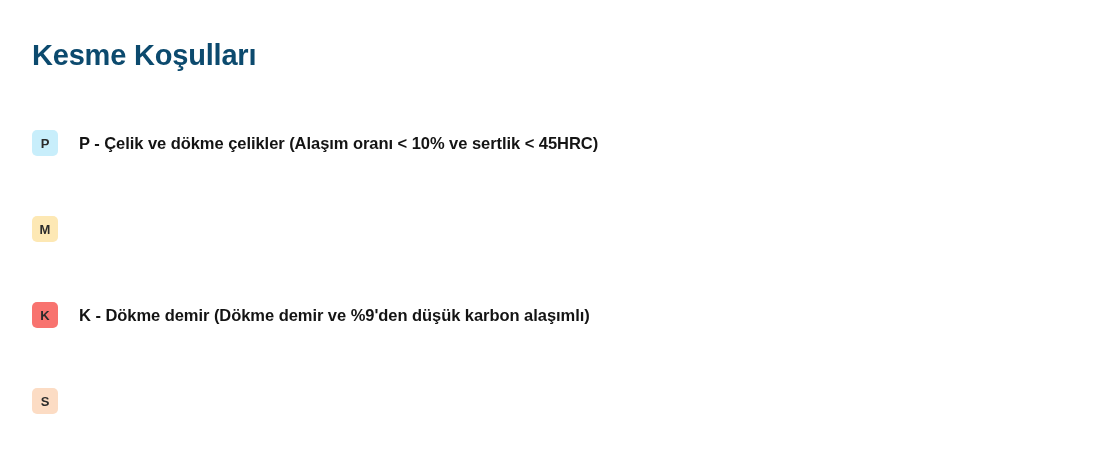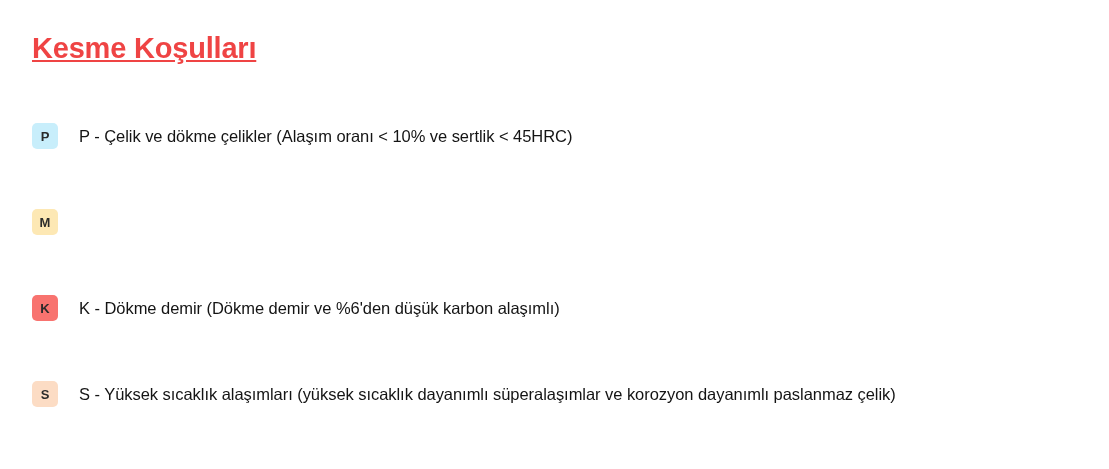--- a/index.html
+++ b/index.html
@@ -18,23 +18,22 @@
     position: relative;
     width: 1109px;
     height: 469px;
     box-sizing: border-box;
     padding: 28px 30px 0 30px;
   }
   .page-title {
     font-size: 29px;
     font-weight: bold;
     letter-spacing: -0.2px;
-    color: #ef4444;
-    margin: 4px 0 28px 2px;
-    text-decoration: underline;
+    color: #0c4a6e;
+    margin: 11px 0 28px 2px;
   }
   .list {
     display: block;
   }
   .row {
     display: flex;
     align-items: center;
     height: 86px;
   }
   .badge {
@@ -46,21 +45,21 @@
     align-items: center;
     justify-content: center;
     font-size: 13px;
     font-weight: 600;
     line-height: 1;
     margin-left: 2px;
   }
   .row-text {
     margin-left: 21px;
     font-size: 16.5px;
-    font-weight: normal;
+    font-weight: bold;
     color: #141414;
     letter-spacing: -0.05px;
     white-space: nowrap;
   }
 </style>
 </head>
 <body>
 
 <div class="page">
   <h1 class="page-title">Kesme Koşulları</h1>
@@ -71,22 +70,21 @@
       <span class="badge" style="background:#c8eefb;color:#2b2b2b;">P</span>
       <span class="row-text">P - Çelik ve dökme çelikler (Alaşım oranı &lt; 10% ve sertlik &lt; 45HRC)</span>
     </div>
 
     <div class="row">
       <span class="badge" style="background:#fde8b4;color:#2b2b2b;">M</span>
     </div>
 
     <div class="row">
       <span class="badge" style="background:#f8736f;color:#2b2b2b;">K</span>
-      <span class="row-text">K - Dökme demir (Dökme demir ve %6'den düşük karbon alaşımlı)</span>
+      <span class="row-text">K - Dökme demir (Dökme demir ve %9'den düşük karbon alaşımlı)</span>
     </div>
 
     <div class="row">
       <span class="badge" style="background:#fcdcc4;color:#2b2b2b;">S</span>
-      <span class="row-text">S - Yüksek sıcaklık alaşımları (yüksek sıcaklık dayanımlı süperalaşımlar ve korozyon dayanımlı paslanmaz çelik)</span>
     </div>
 
   </div>
 </div>
 
 </body></html>

